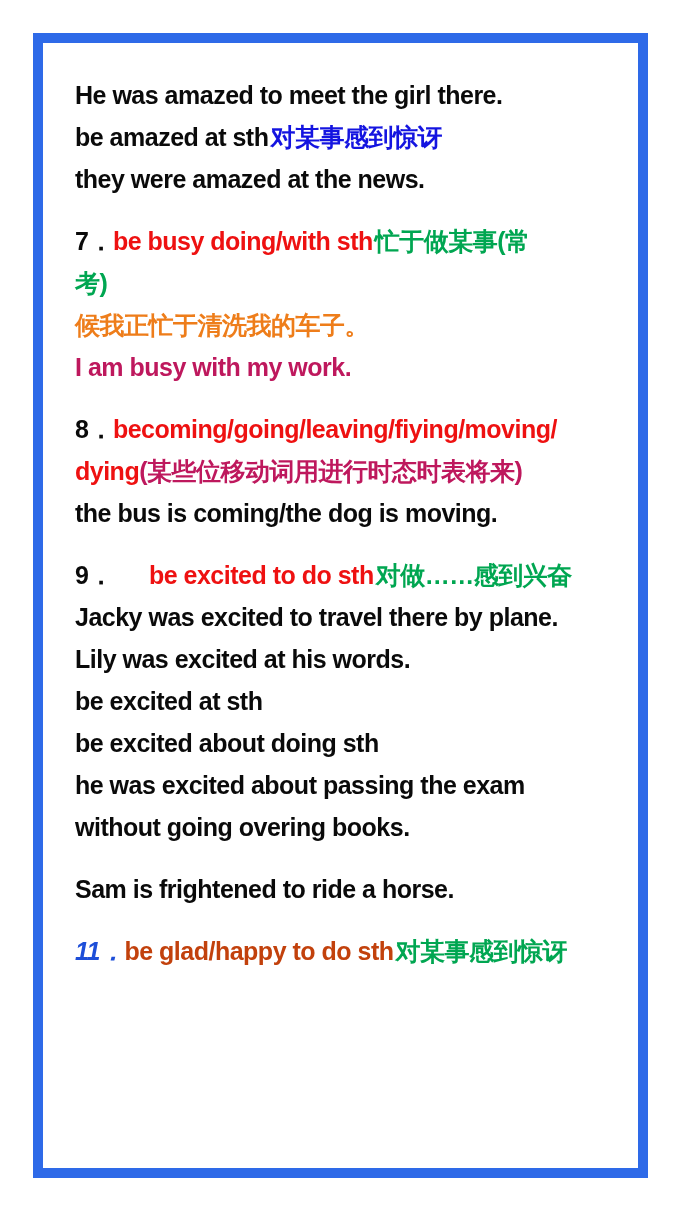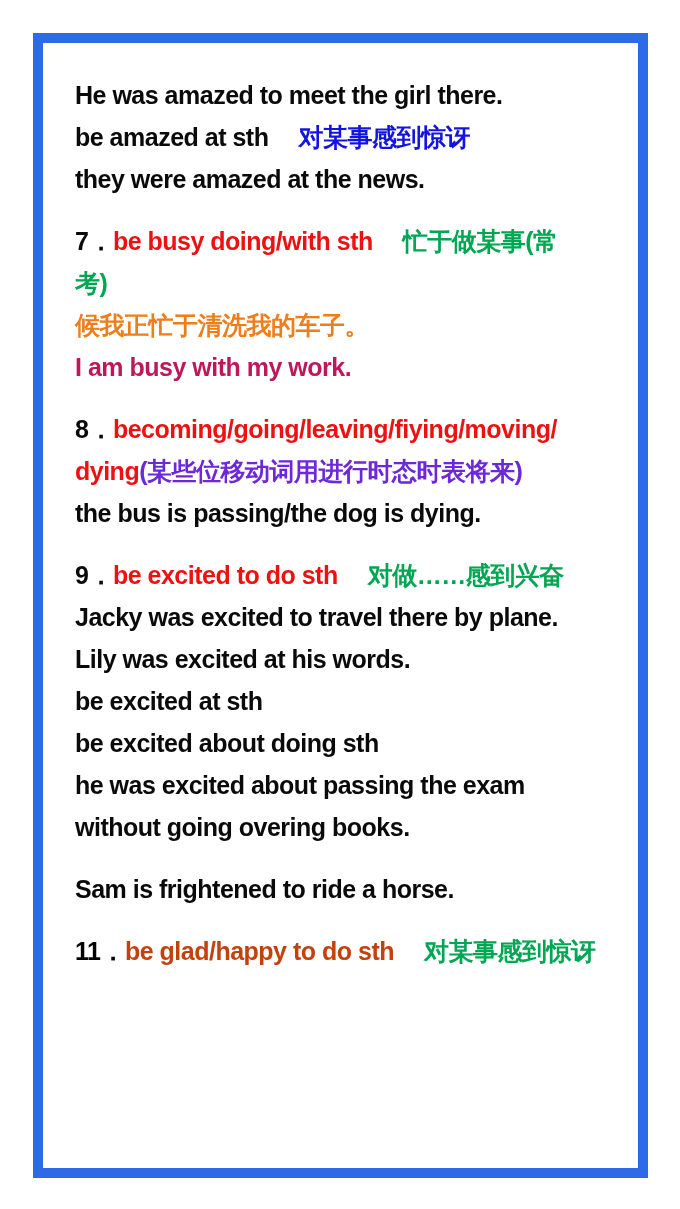--- a/index.html
+++ b/index.html
@@ -36,21 +36,21 @@
   .para {
     margin: 0 0 20px 0;
   }
   .line {
     white-space: nowrap;
   }
   .seg {
     display: inline;
   }
   .seg-gap {
-    margin-left: 30px;
+    margin-left: 2px;
   }
 </style>
 </head>
 <body>
 
 <div class="page" style="background: rgb(255, 255, 255);">
   <div class="frame" style="border-color: rgb(46, 106, 232);">
     <div class="content">
         <div class="para">
           <div class="line"><span class="seg" style="color: rgb(10, 10, 10); margin-top: 28px;">He was amazed to meet the girl there.</span></div>
@@ -58,33 +58,33 @@
           <div class="line"><span class="seg" style="color: rgb(10, 10, 10);">they were amazed at the news.</span></div>
         </div>
         <div class="para">
           <div class="line"><span class="seg" style="color: rgb(10, 10, 10);">7．</span><span class="seg" style="color: rgb(238, 17, 17);">be busy doing/with sth</span><span class="seg seg-gap" style="color: rgb(0, 166, 81);">忙于做某事(常</span></div>
           <div class="line"><span class="seg" style="color: rgb(0, 166, 81);">考)</span></div>
           <div class="line"><span class="seg" style="color: rgb(238, 125, 26);">候我正忙于清洗我的车子。</span></div>
           <div class="line"><span class="seg" style="color: #be185d;">I am busy with my work.</span></div>
         </div>
         <div class="para">
           <div class="line"><span class="seg" style="color: rgb(10, 10, 10);">8．</span><span class="seg" style="color: rgb(238, 17, 17);">becoming/going/leaving/fiying/moving/</span></div>
-          <div class="line"><span class="seg" style="color: rgb(238, 17, 17);">dying</span><span class="seg" style="color: #6d28d9;">(某些位移动词用进行时态时表将来)</span></div>
-          <div class="line"><span class="seg" style="color: rgb(10, 10, 10);">the bus is passing/the dog is dying.</span></div>
+          <div class="line"><span class="seg" style="color: rgb(238, 17, 17);">dying</span><span class="seg" style="color: #be185d;">(某些位移动词用进行时态时表将来)</span></div>
+          <div class="line"><span class="seg" style="color: rgb(10, 10, 10);">the bus is coming/the dog is moving.</span></div>
         </div>
         <div class="para">
-          <div class="line"><span class="seg" style="color: rgb(10, 10, 10);">9．</span><span class="seg" style="color: rgb(238, 17, 17);">be excited to do sth</span><span class="seg seg-gap" style="color: rgb(0, 166, 81);">对做……感到兴奋</span></div>
+          <div class="line"><span class="seg" style="color: rgb(10, 10, 10);">9．</span><span class="seg" style="color: rgb(238, 17, 17); margin-left: 36px;">be excited to do sth</span><span class="seg seg-gap" style="color: rgb(0, 166, 81);">对做……感到兴奋</span></div>
           <div class="line"><span class="seg" style="color: rgb(10, 10, 10);">Jacky was excited to travel there by plane.</span></div>
           <div class="line"><span class="seg" style="color: rgb(10, 10, 10);">Lily was excited at his words.</span></div>
           <div class="line"><span class="seg" style="color: rgb(10, 10, 10);">be excited at sth</span></div>
           <div class="line"><span class="seg" style="color: rgb(10, 10, 10);">be excited about doing sth</span></div>
           <div class="line"><span class="seg" style="color: rgb(10, 10, 10);">he was excited about passing the exam</span></div>
           <div class="line"><span class="seg" style="color: rgb(10, 10, 10);">without going overing books.</span></div>
         </div>
         <div class="para">
           <div class="line"><span class="seg" style="color: rgb(10, 10, 10);">Sam is frightened to ride a horse.</span></div>
         </div>
         <div class="para">
-          <div class="line"><span class="seg" style="color: #000000;">11．</span><span class="seg" style="color: #c2410c;">be glad/happy to do sth</span><span class="seg seg-gap" style="color: rgb(0, 166, 81);">对某事感到惊讶</span></div>
+          <div class="line"><span class="seg" style="color: #1d4ed8; font-style: italic;">11．</span><span class="seg" style="color: #c2410c;">be glad/happy to do sth</span><span class="seg seg-gap" style="color: rgb(0, 166, 81);">对某事感到惊讶</span></div>
         </div>
       </div>
   </div>
 </div>
 
 </body></html>

